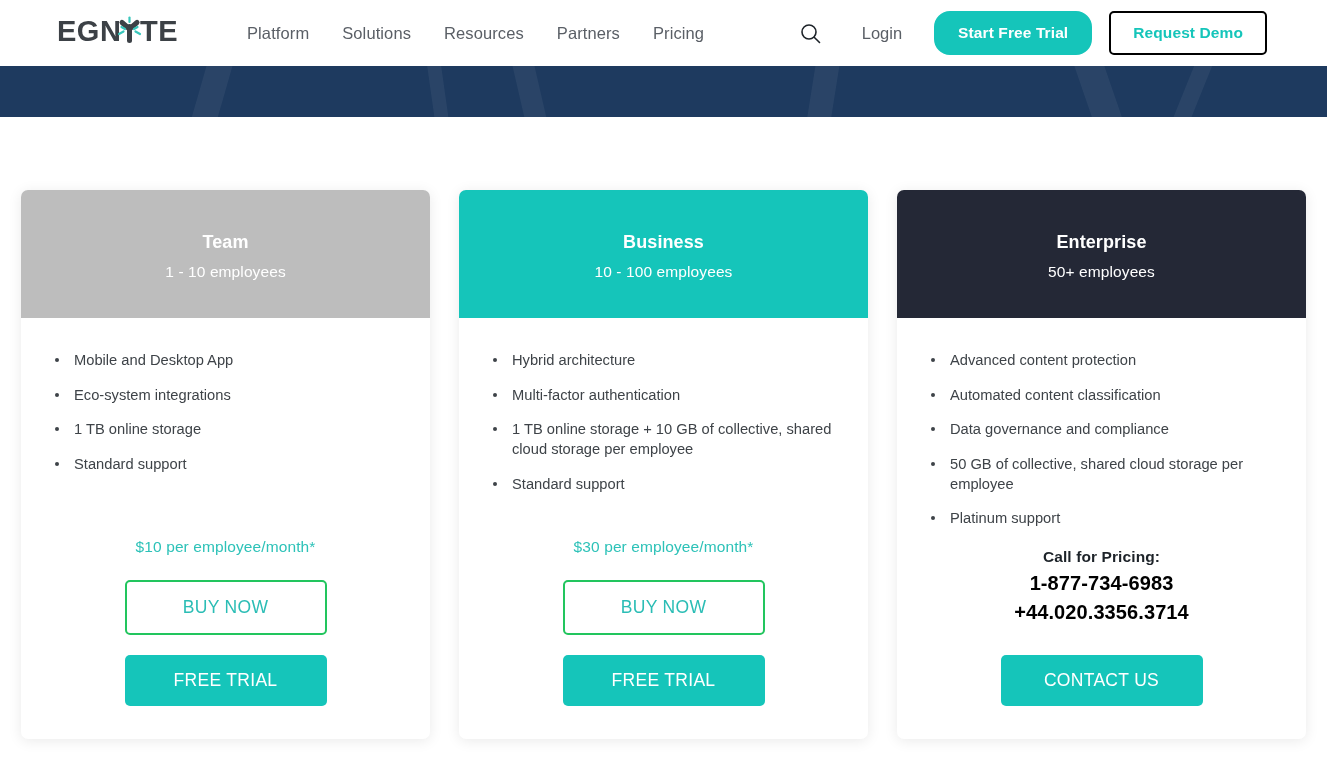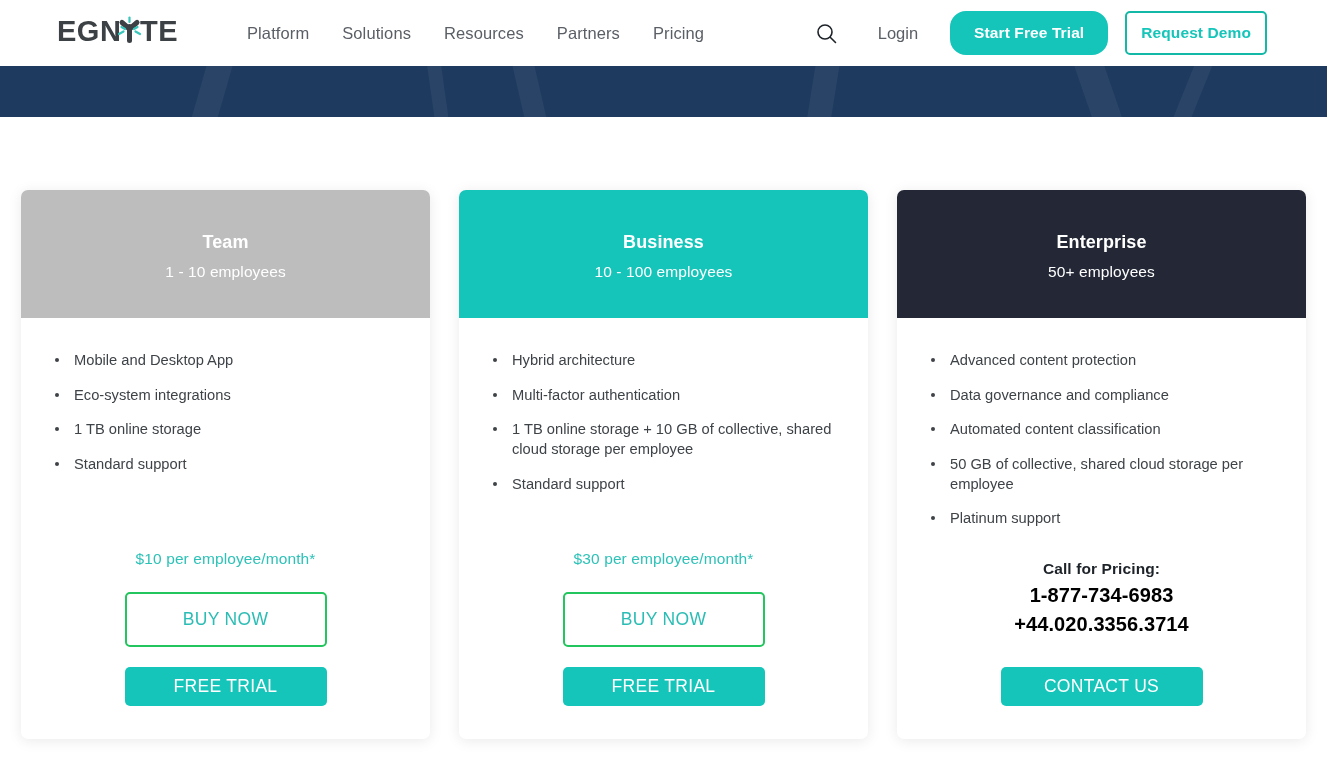--- a/index.html
+++ b/index.html
@@ -83,23 +83,23 @@
     cursor: pointer;
     white-space: nowrap;
     letter-spacing: 0.1px;
   }
 
   .btn-outline-sm {
     background: transparent;
     color: #15c5ba;
     font-size: 15.5px;
     font-weight: bold;
-    border: 2px solid #14b8a6;
+    border: 2px solid #000000;
     border-radius: 5px;
-    padding: 11px 14px;
+    padding: 11px 22px;
     cursor: pointer;
     white-space: nowrap;
     margin-left: 17px;
     letter-spacing: 0.1px;
   }
 
   
   .hero-strip {
     width: 100%;
     height: 51px;
@@ -235,21 +235,21 @@
     border-radius: 5px;
     cursor: pointer;
     letter-spacing: 0.3px;
     font-family: "Liberation Sans", sans-serif;
   }
 
   .btn-cta {
     display: block;
     width: 202px;
     margin: 0 auto;
-    padding: 9px 0;
+    padding: 15px 0;
     font-size: 17.5px;
     color: #ffffff;
     background: #15c5ba;
     border: none;
     border-radius: 5px;
     cursor: pointer;
     letter-spacing: 0.3px;
     font-family: "Liberation Sans", sans-serif;
   }
 </style>
@@ -349,22 +349,22 @@
   </section>
 
   <section class="plan-card">
     <div class="plan-head enterprise">
       <div class="plan-name">Enterprise</div>
       <div class="plan-sub">50+ employees</div>
     </div>
     <div class="plan-body">
       <ul class="feature-list">
         <li>Advanced content protection</li>
+        <li>Automated content classification</li>
         <li>Data governance and compliance</li>
-        <li>Automated content classification</li>
         <li>50 GB of collective, shared cloud storage per employee</li>
         <li>Platinum support</li>
       </ul>
       <div class="plan-foot">
         <div class="call-block">
           <div class="call-label">Call for Pricing:</div>
           <span class="call-phone">1-877-734-6983</span>
           <span class="call-phone">+44.020.3356.3714</span>
         </div>
         <button class="btn-cta">CONTACT US</button>

